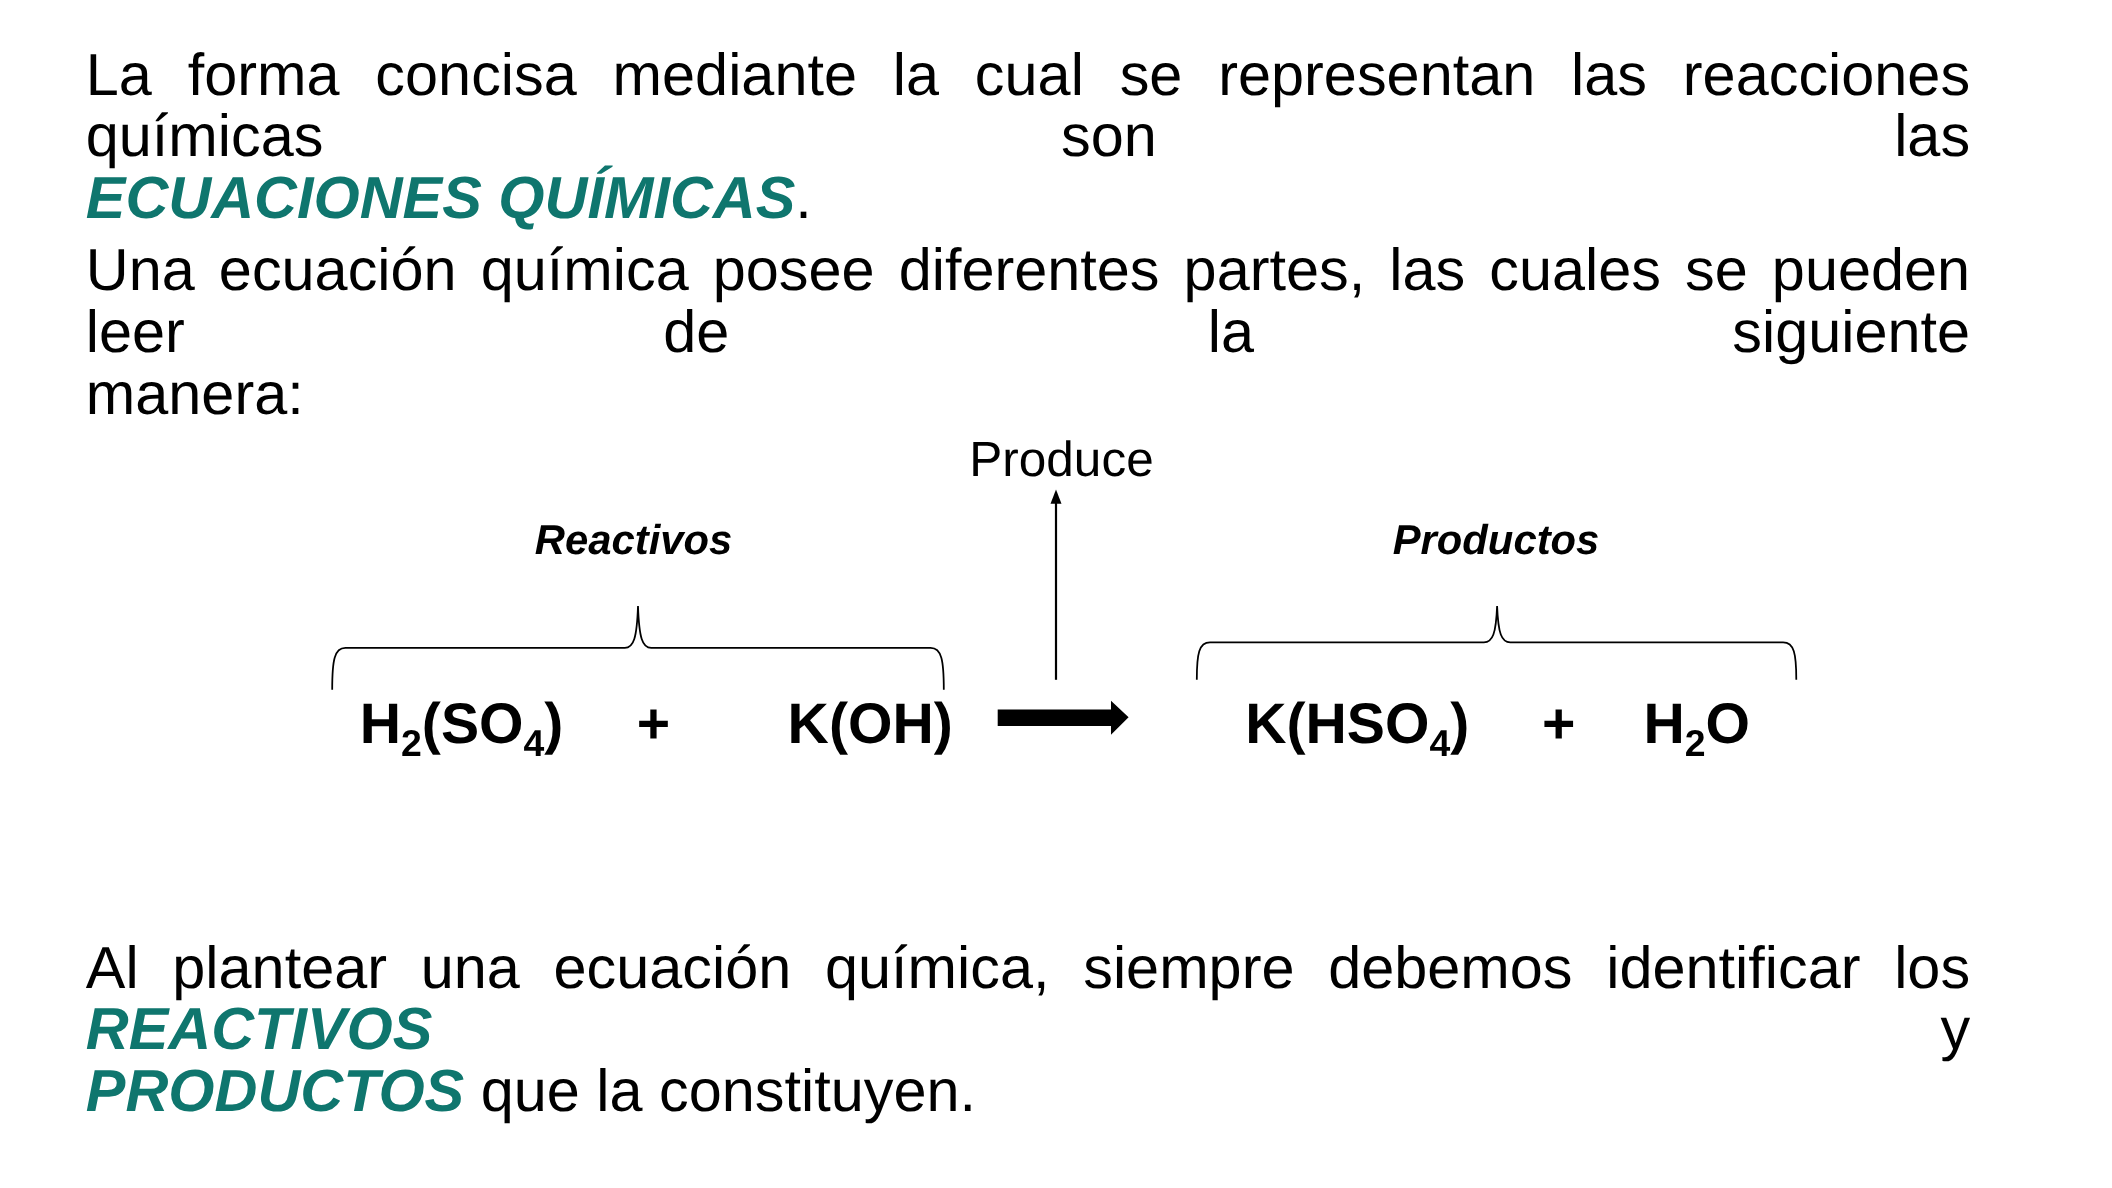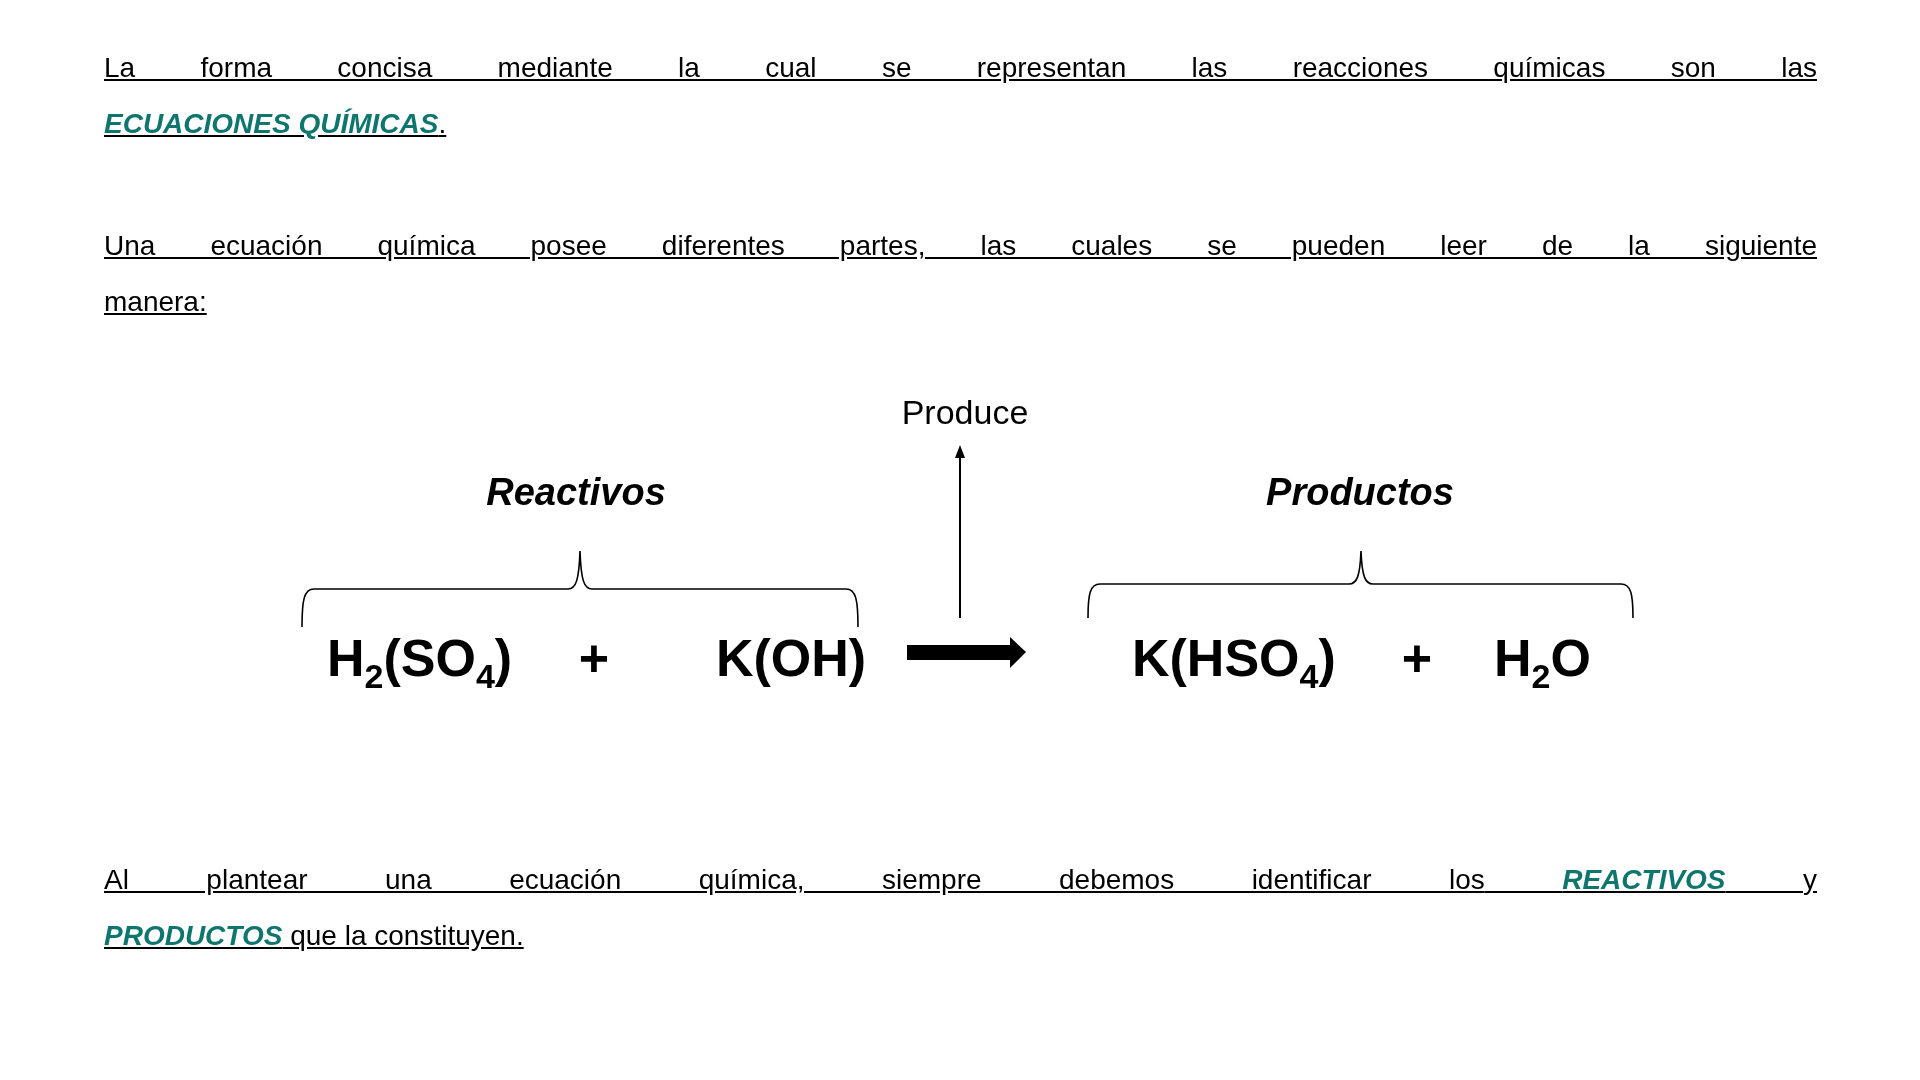--- a/index.html
+++ b/index.html
@@ -1,24 +1,24 @@
 <!DOCTYPE html>
 <html><head>
 <meta charset="utf-8">
 <style>
   html, body { margin: 0; padding: 0; background: #ffffff; }
   body { width: 1920px; height: 1080px; position: relative; overflow: hidden;
          font-family: "Liberation Sans", "DejaVu Sans", sans-serif; color: #000; }
-  .para { position: absolute; left: 104px; width: 1713px; font-size: 28px; line-height: 56px; text-decoration: underline; }
+  .para { position: absolute; left: 78px; width: 1713px; font-size: 54px; line-height: 56px; }
   .line { display: block; white-space: nowrap; }
   .line.just { text-align: justify; text-align-last: justify; white-space: normal; }
   .hl { color: #0f766e; font-weight: bold; font-style: italic; }
   .label { position: absolute; font-size: 38px; font-weight: bold; font-style: italic;
            transform: translateX(-50%); white-space: nowrap; line-height: 1; }
-  .produce { position: absolute; font-size: 34px; transform: translateX(-50%); white-space: nowrap; line-height: 1; }
+  .produce { position: absolute; font-size: 45px; transform: translateX(-50%); white-space: nowrap; line-height: 1; }
   .formula { position: absolute; font-size: 52px; font-weight: bold; white-space: nowrap; line-height: 1; text-align: right; }
   .formula sub { font-size: 34px; vertical-align: -12px; line-height: 0; }
   .plus { position: absolute; font-size: 52px; font-weight: bold; transform: translateX(-50%); line-height: 1; }
   svg.diagram { position: absolute; left: 0; top: 0; width: 1920px; height: 1080px; pointer-events: none; }
 </style>
 </head>
 <body>
 
 <div class="para" style="top:40px;">
   <span class="line just">La forma concisa mediante la cual se representan las reacciones químicas son las</span>

